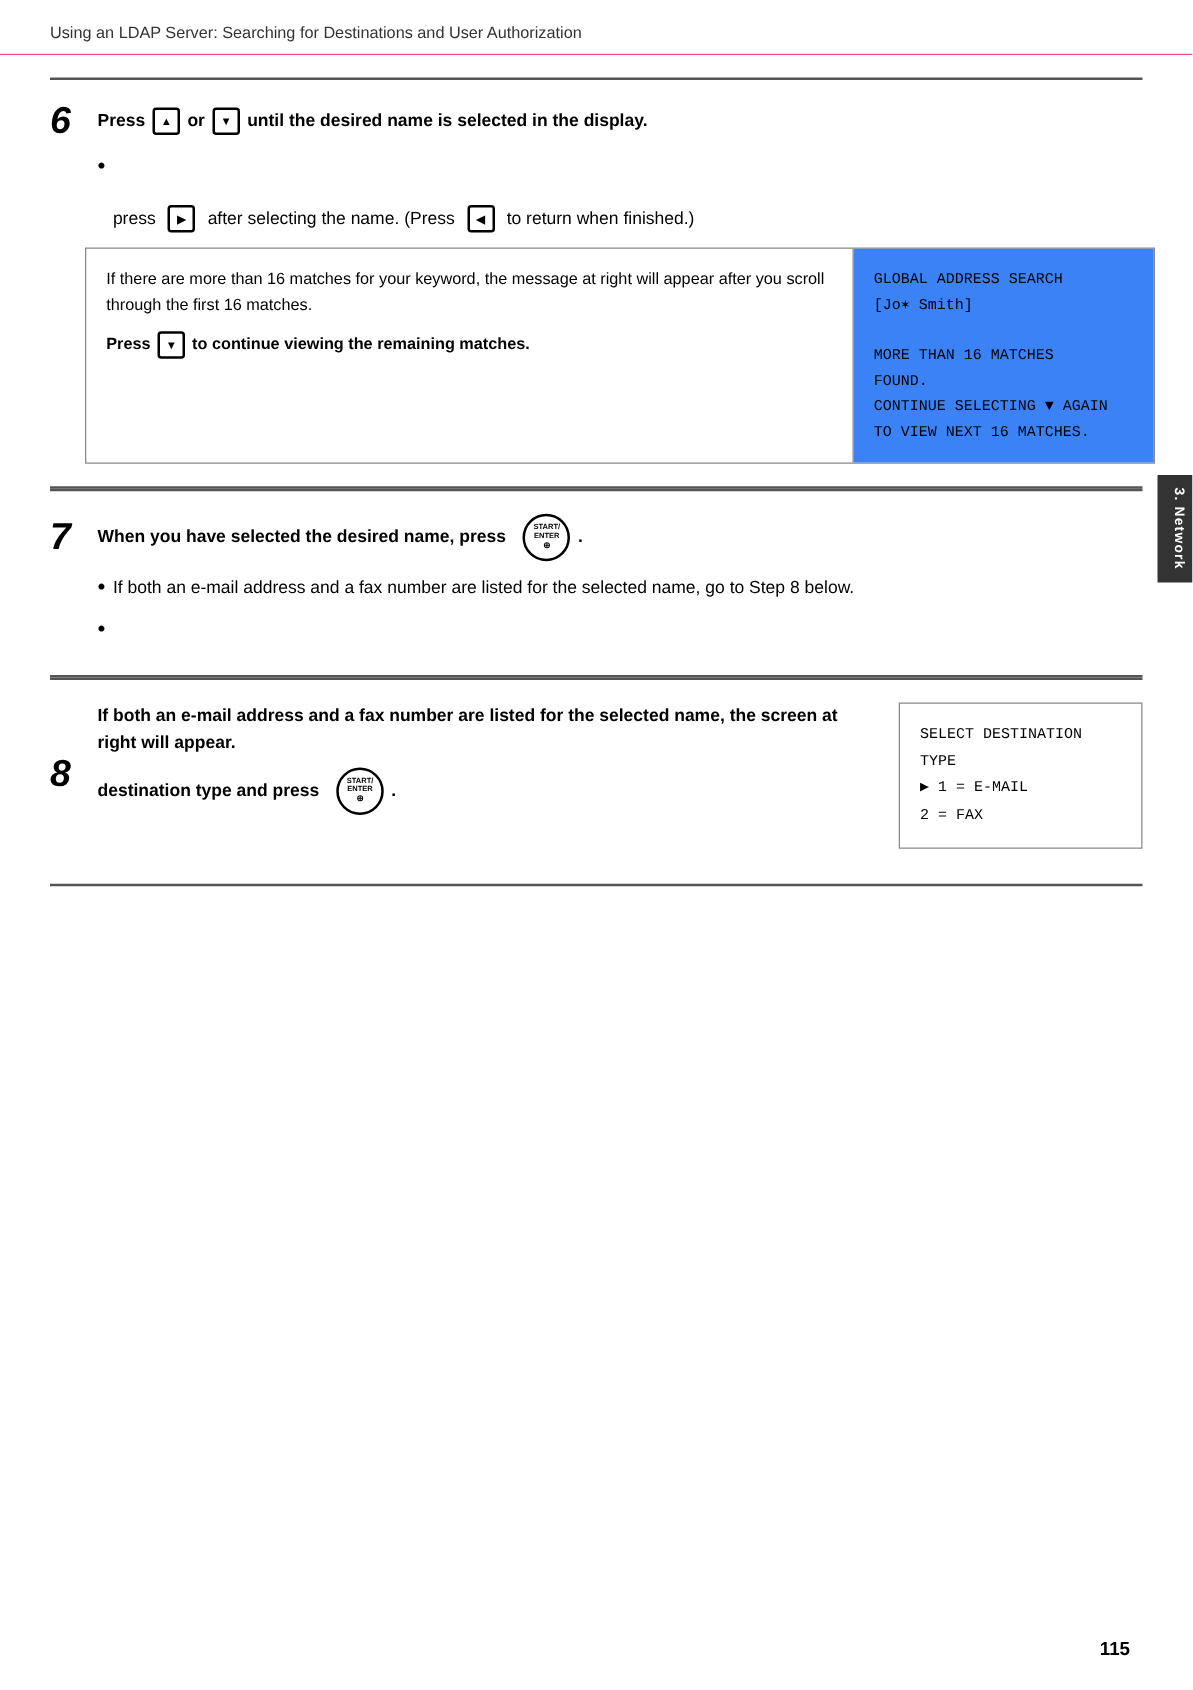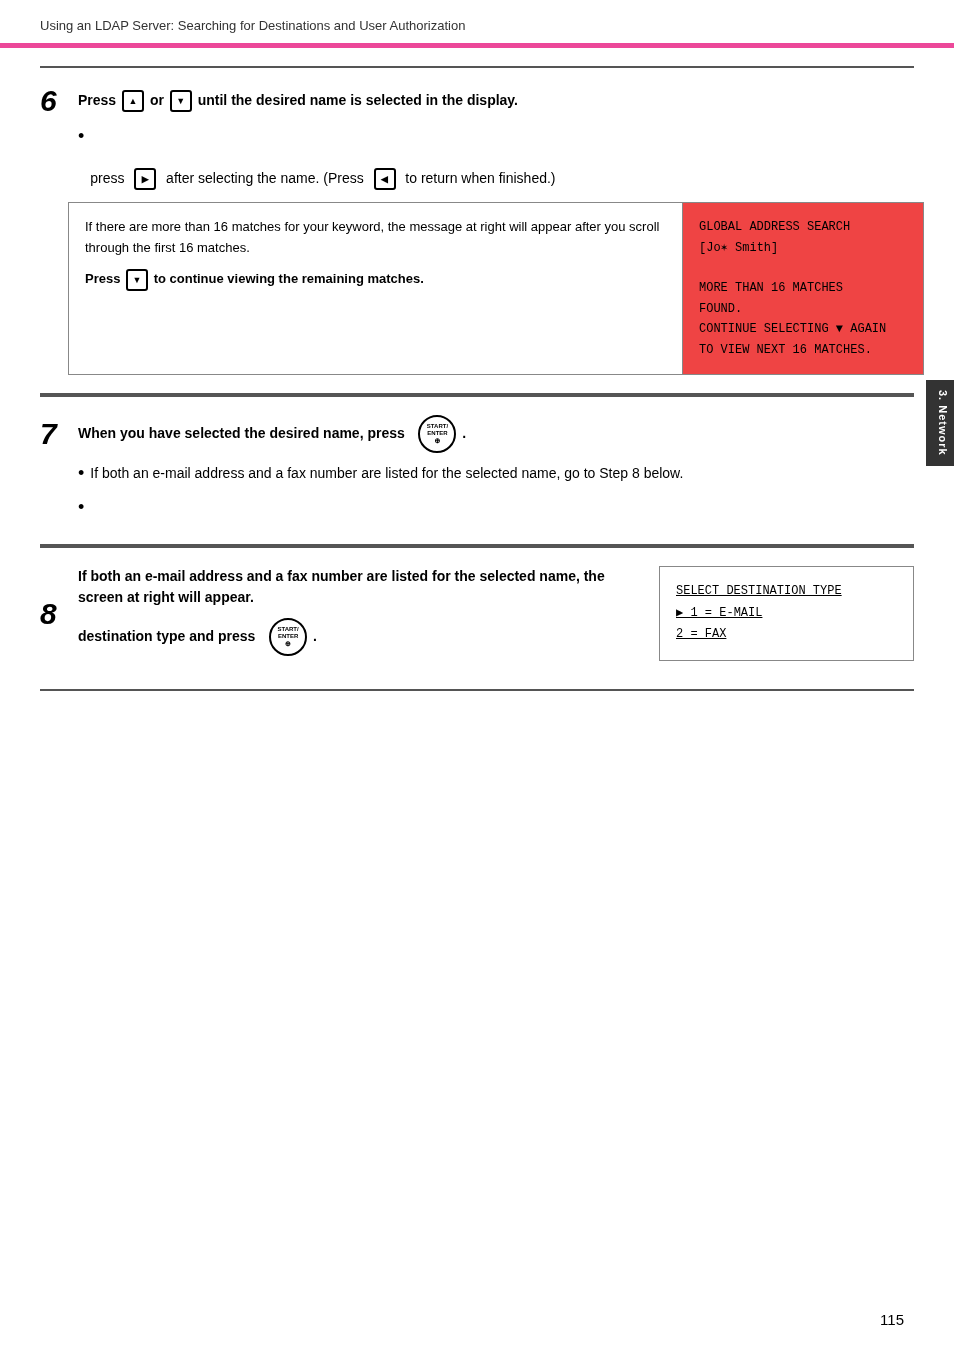--- a/index.html
+++ b/index.html
@@ -10,21 +10,21 @@
       font-family: Arial, Helvetica, sans-serif;
       font-size: 14px;
       color: #000;
       position: relative;
     }
 
     .page-header {
       padding: 18px 40px 10px 40px;
       font-size: 13px;
       color: #333;
-      border-bottom: 5px solid #ec4899;
+      border-bottom: 1px solid #ec4899;
     }
 
     .page-content {
       padding: 0 40px 40px 40px;
     }
 
     
     .step-section {
       border-top: 2px solid #555;
       border-bottom: 2px solid #555;
@@ -162,21 +162,21 @@
       line-height: 1.6;
       border-right: 1.5px solid #888;
     }
 
     .info-right {
       width: 240px;
       padding: 14px 16px;
       font-family: 'Courier New', monospace;
       font-size: 12px;
       line-height: 1.7;
-      background: #ef4444;
+      background: #3b82f6;
     }
 
     
     .sidebar-tab {
       position: absolute;
       right: 0;
       top: 380px;
       width: 28px;
       background: #333;
       color: #fff;
@@ -189,42 +189,41 @@
       letter-spacing: 1px;
       line-height: 1.4;
     }
 
     
     .page-number {
       position: absolute;
       bottom: 24px;
       right: 50px;
       font-size: 15px;
-      font-weight: normal;
+      font-weight: bold;
     }
 
     
     .step8-content {
       display: flex;
       gap: 16px;
     }
 
     .step8-left {
       flex: 1;
     }
 
     .step8-right {
-      width: 255px;
+      width: 195px;
       border: 1.5px solid #888;
       padding: 14px 16px;
       font-family: 'Courier New', monospace;
       font-size: 12px;
       line-height: 1.8;
       align-self: flex-start;
-      text-decoration: underline;
     }
   </style>
 </head>
 <body>
 
 <div class="page-header">
   <span>Using an LDAP Server: Searching for Destinations and User Authorization</span>
 </div>
 
 <div class="page-content">

